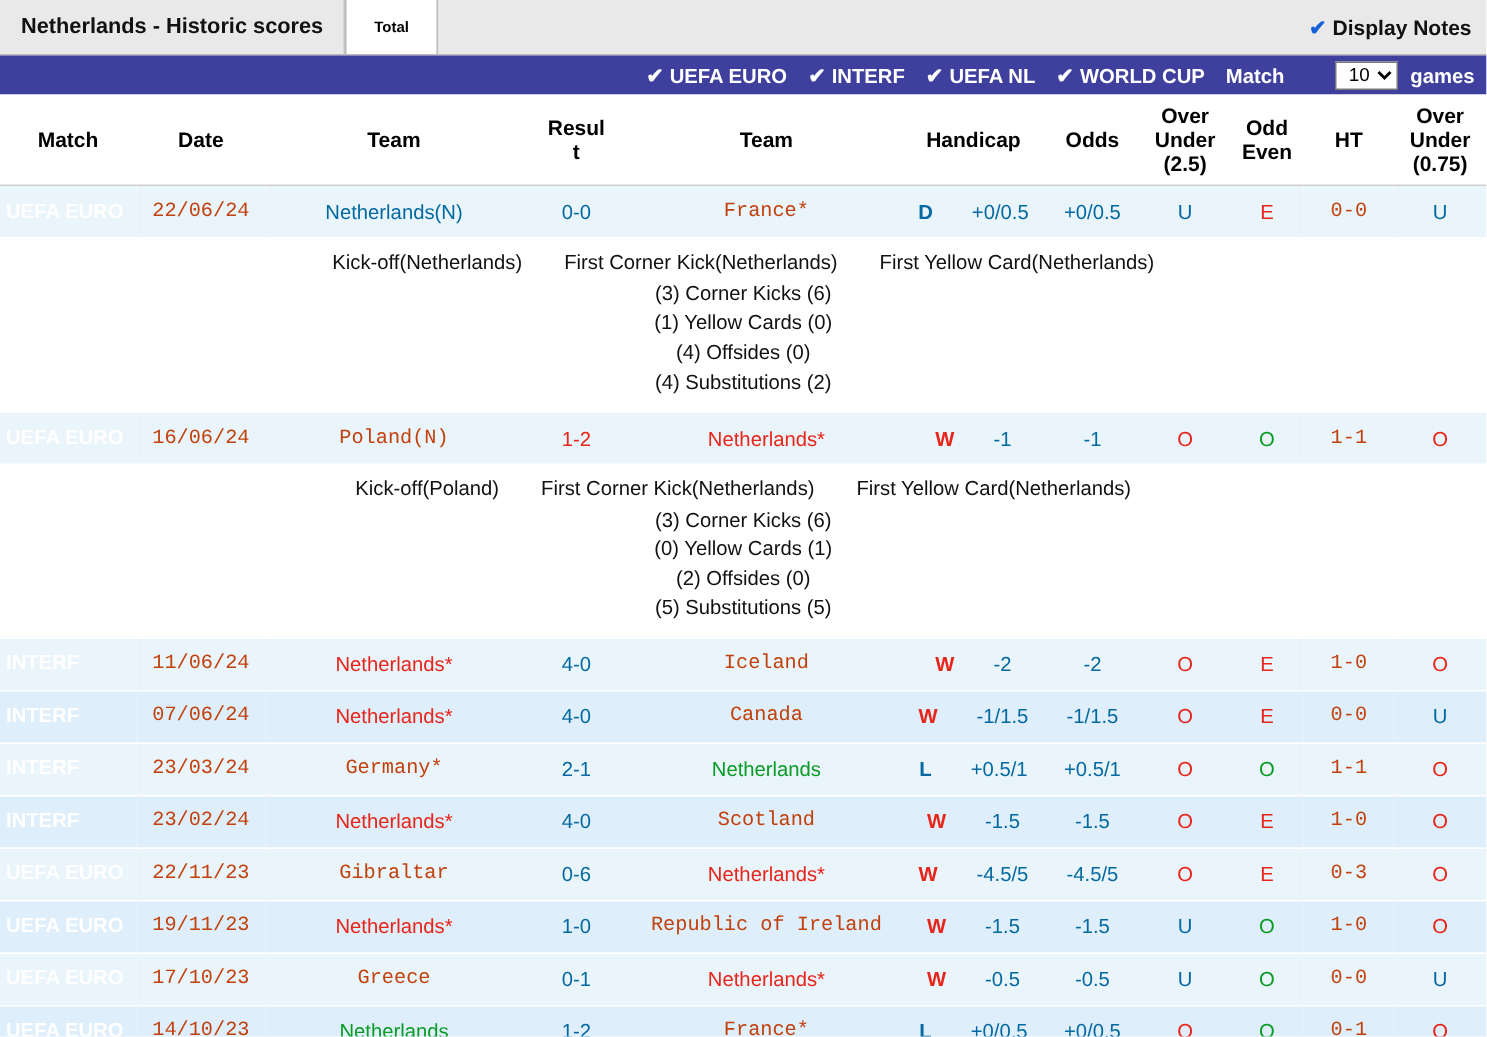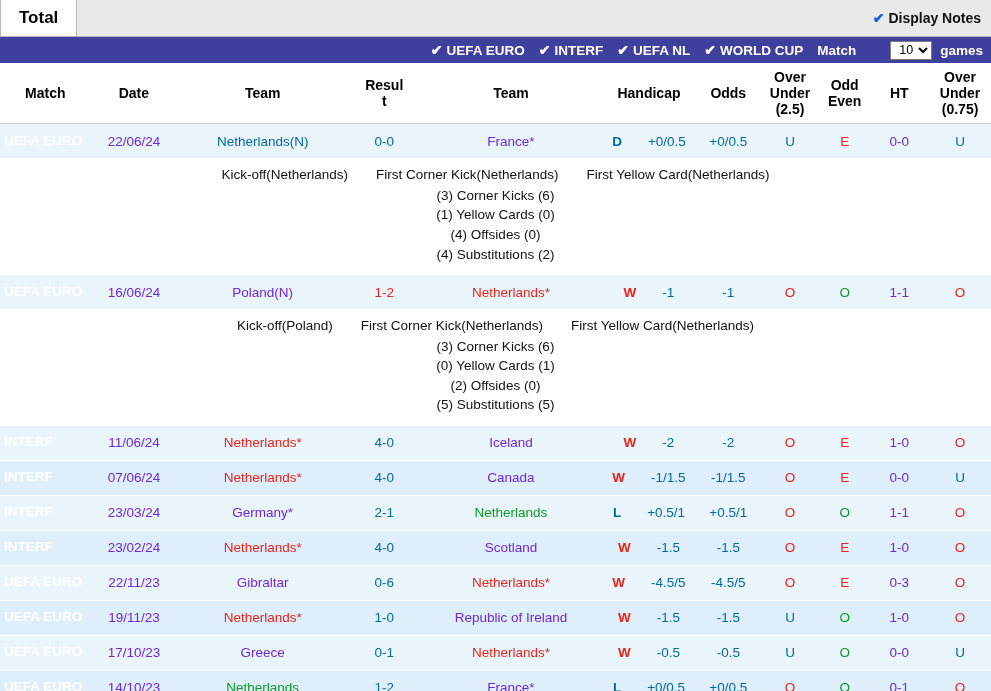--- a/index.html
+++ b/index.html
@@ -26,21 +26,21 @@
     padding:0 14px;
     font-weight:bold;
     font-size:14.5px;
     color:#111;
     background:#e9e9e9;
     border-right:1px solid #c5c5c5;
   }
   .tab{
     display:flex;align-items:center;
     padding:0 18px;
-    font-size:17px;
+    font-size:10px;
     border-right:1px solid #c5c5c5;
   }
   .tab.active{
     background:#ffffff;
     font-weight:bold;
     border-top:1px solid #b8b8b8;
     border-left:1px solid #b8b8b8;
     border-right:1px solid #b8b8b8;
     margin-top:-1px;
     color:#000;
@@ -121,21 +121,21 @@
     text-align:left;
     padding-left:5px;
     line-height:1.1;
   }
   .comp-euro{background:#ad9242;}
   .comp-interf{background:#8f8f2c;}
 
   .blue{color:#0369a1;}
   .red{color:#e8251a;}
   .green{color:#0a9c26;}
-  .dark{color:#6d28d9;}
+  .dark{color:#c2410c;font-family:Liberation Mono, monospace;}
 
   
   .detail td{
     background:#ffffff;
     padding:6px 0 10px 0;
     border-bottom:1px solid #ffffff;
   }
   .detail-inner{
     font-size:13.5px;
     color:#111;
@@ -148,20 +148,21 @@
     margin-bottom:1px;
   }
   .detail-line{text-align:center;}
 </style>
 </head>
 <body>
 
 <div class="wrap">
 
   <div class="topbar">
+    <div class="title-tab">Netherlands - Historic scores</div>
     <div class="tab active">
       <span>Total</span>
     </div>
     <div class="topbar-right">
       <span class="chk">✔</span>
       <span>Display Notes</span>
     </div>
   </div>
 
   <div class="filterbar">

